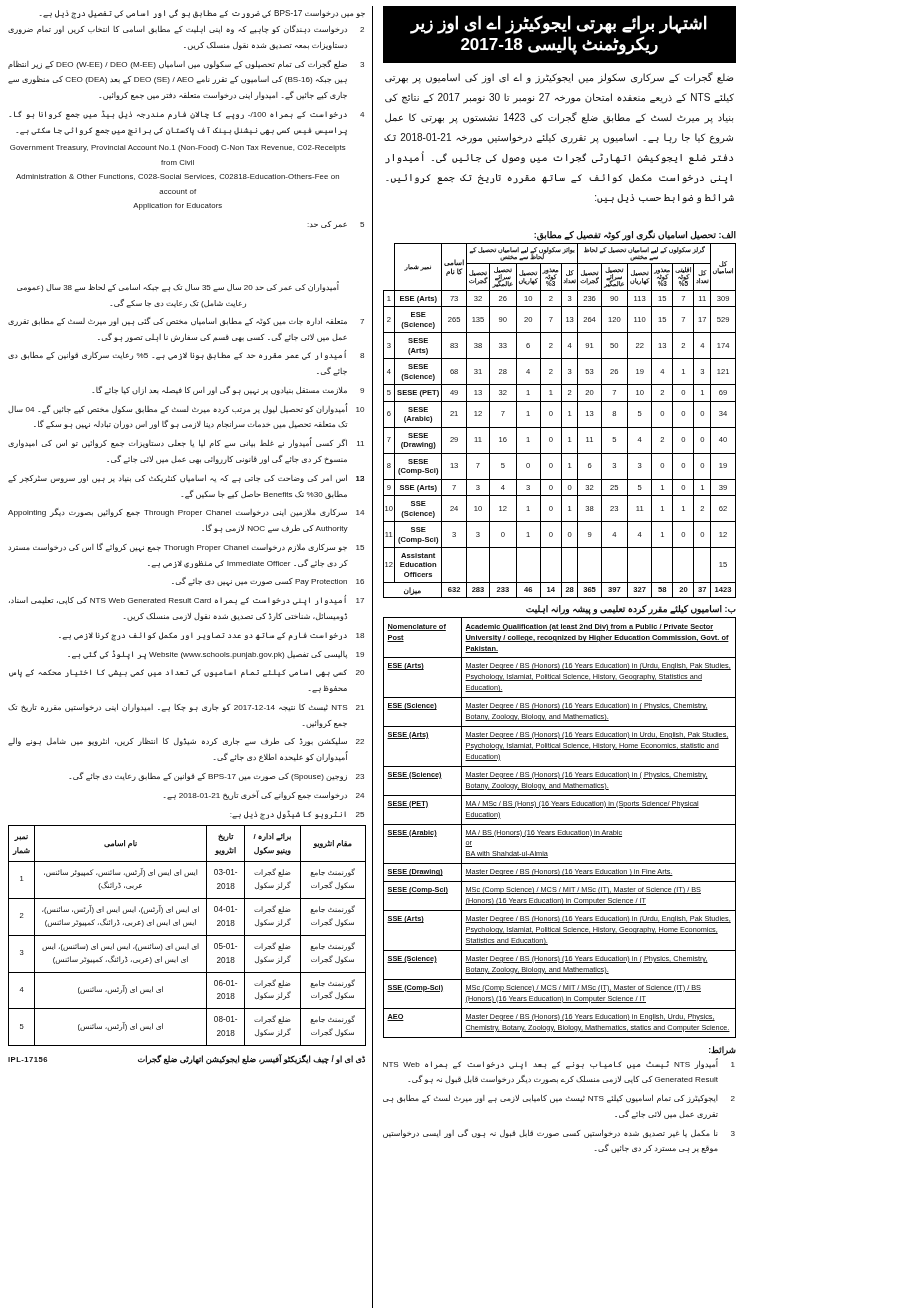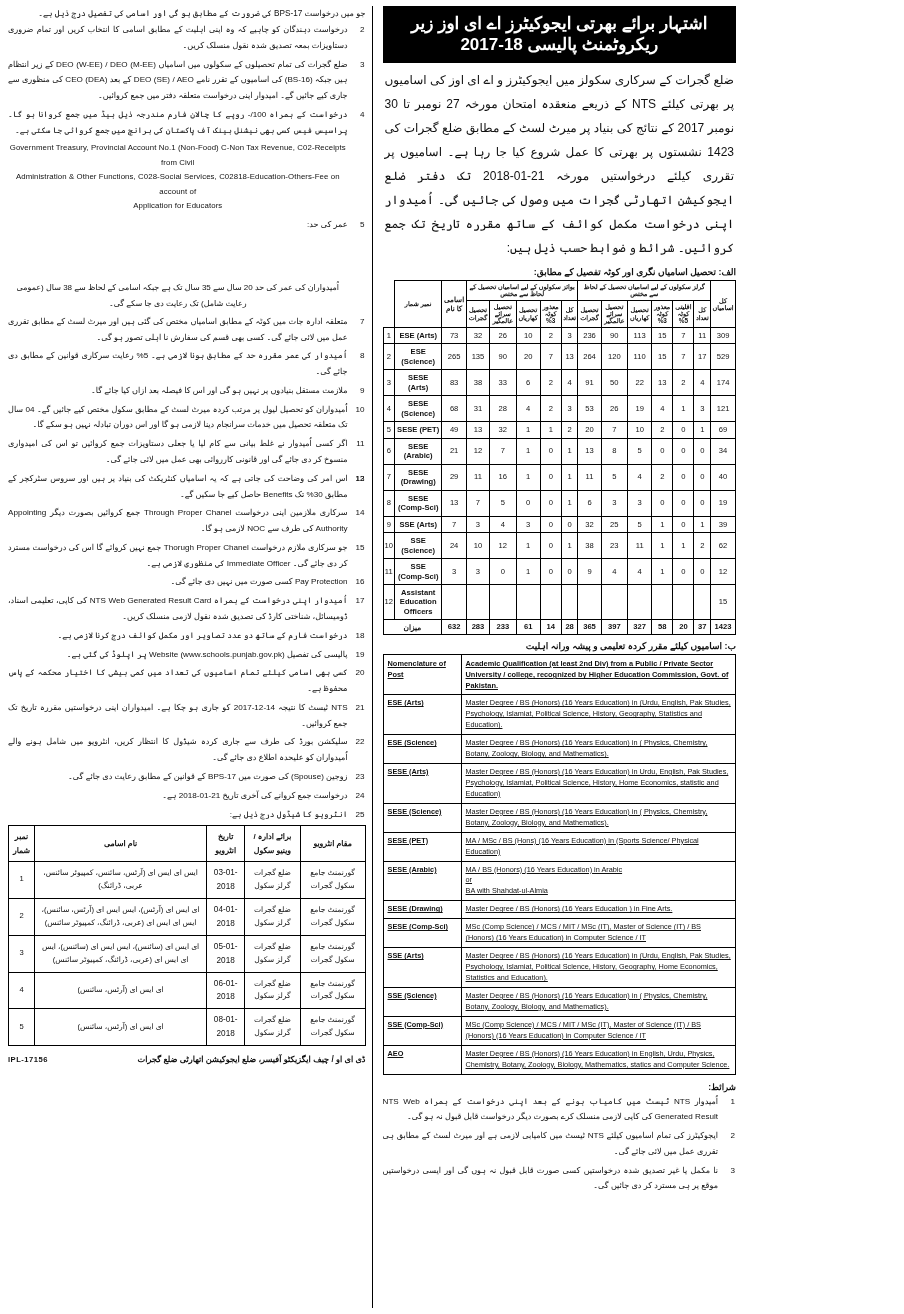--- a/index.html
+++ b/index.html
@@ -52,23 +52,23 @@
   .urdu {
     direction: rtl;
     text-align: justify;
     font-size: 8.2px;
     line-height: 1.95;
     color: #111;
   }
   .intro-p {
     direction: rtl;
     text-align: justify;
-    font-size: 12px;
+    font-size: 10px;
     line-height: 2.0;
-    margin: 5px 2px 7px 2px;
+    margin: 5px 2px 22px 2px;
   }
   ol.urdu-list {
     direction: rtl;
     margin: 0;
     padding: 0 16px 0 0;
     list-style: none;
   }
   ol.urdu-list > li {
     position: relative;
     margin-bottom: 3px;
@@ -532,21 +532,21 @@
         <tr class="total">
           <td class="num">1423</td>
           <td class="num">37</td>
           <td class="num">20</td>
           <td class="num">58</td>
           <td class="num">327</td>
           <td class="num">397</td>
           <td class="num">365</td>
           <td class="num">28</td>
           <td class="num">14</td>
-          <td class="num">61</td>
+          <td class="num">46</td>
           <td class="num">233</td>
           <td class="num">283</td>
           <td class="num">632</td>
           <td colspan="2">میزان</td>
         </tr>
       </tbody>
     </table>
 
     <div class="sec-head">ب:   اسامیوں کیلئے مقرر کردہ تعلیمی و پیشہ ورانہ اہلیت</div>
 

